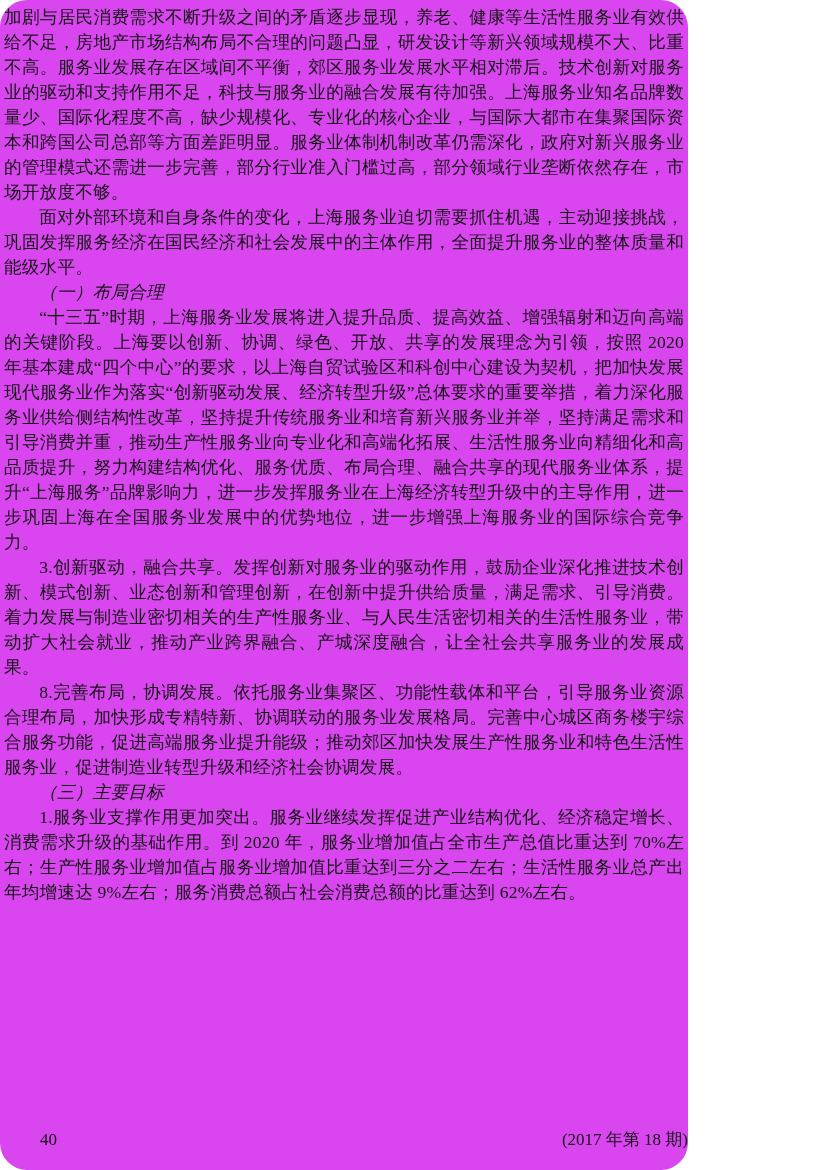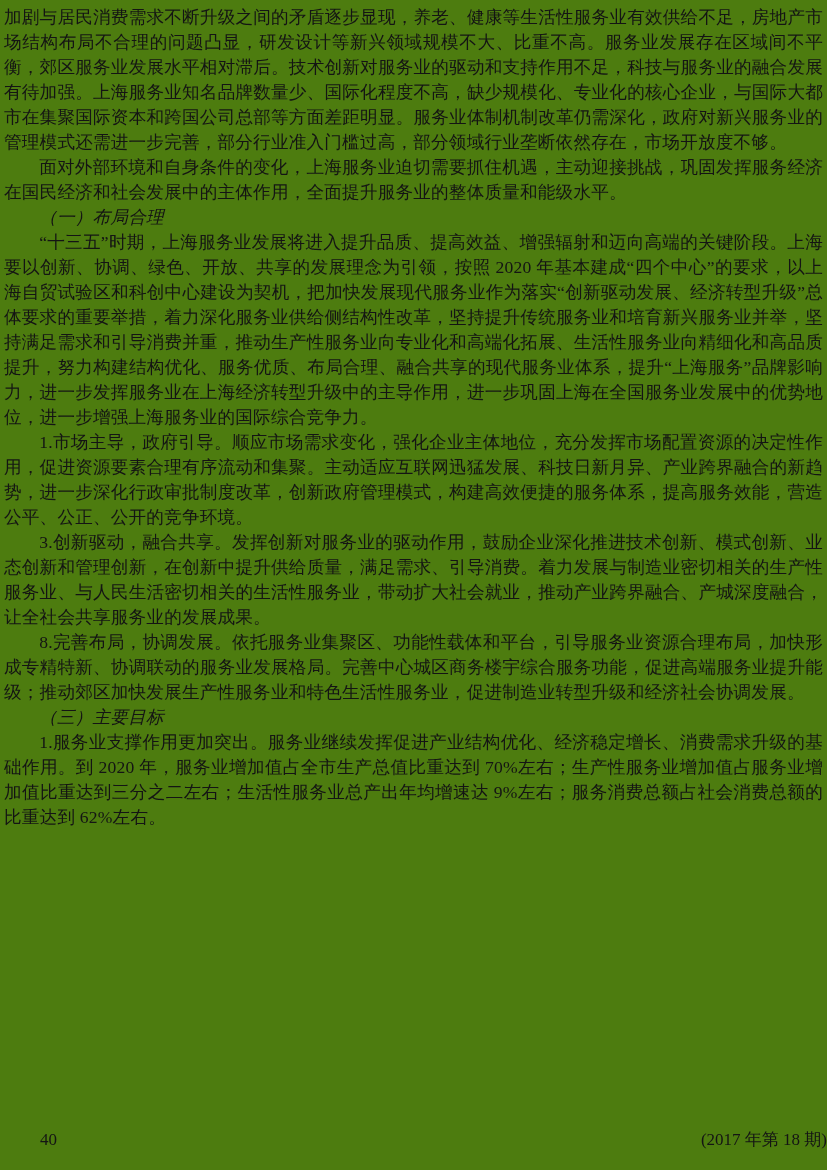--- a/index.html
+++ b/index.html
@@ -1,24 +1,25 @@
 <!DOCTYPE html>
 <html><head>
 <meta charset="utf-8">
 <style>
   * { box-sizing: border-box; }
   html, body { margin: 0; padding: 0; background: #ffffff; }
   .page {
     position: relative;
-    width: 827px;
+    width: 688px;
     height: 1170px;
-    background: #4d7c0f;
+    background: #d946ef;
     overflow: hidden;
     font-family: "Liberation Serif", "DejaVu Serif", serif;
     color: #141414;
+    border-radius: 27px;
   }
   .content {
     position: absolute;
     top: 5px;
     left: 4px;
     right: 4px;
     text-align: justify;
     font-size: 17.6px;
     line-height: 25px;
     letter-spacing: 0.2px;
@@ -54,21 +55,20 @@
 </style>
 </head>
 <body>
 
 <div class="page">
   <div class="content">
     <p class="no-indent">加剧与居民消费需求不断升级之间的矛盾逐步显现，养老、健康等生活性服务业有效供给不足，房地产市场结构布局不合理的问题凸显，研发设计等新兴领域规模不大、比重不高。服务业发展存在区域间不平衡，郊区服务业发展水平相对滞后。技术创新对服务业的驱动和支持作用不足，科技与服务业的融合发展有待加强。上海服务业知名品牌数量少、国际化程度不高，缺少规模化、专业化的核心企业，与国际大都市在集聚国际资本和跨国公司总部等方面差距明显。服务业体制机制改革仍需深化，政府对新兴服务业的管理模式还需进一步完善，部分行业准入门槛过高，部分领域行业垄断依然存在，市场开放度不够。</p>
     <p>面对外部环境和自身条件的变化，上海服务业迫切需要抓住机遇，主动迎接挑战，巩固发挥服务经济在国民经济和社会发展中的主体作用，全面提升服务业的整体质量和能级水平。</p>
     <p class="heading-kaiti">（一）布局合理</p>
     <p>“十三五”时期，上海服务业发展将进入提升品质、提高效益、增强辐射和迈向高端的关键阶段。上海要以创新、协调、绿色、开放、共享的发展理念为引领，按照 2020 年基本建成“四个中心”的要求，以上海自贸试验区和科创中心建设为契机，把加快发展现代服务业作为落实“创新驱动发展、经济转型升级”总体要求的重要举措，着力深化服务业供给侧结构性改革，坚持提升传统服务业和培育新兴服务业并举，坚持满足需求和引导消费并重，推动生产性服务业向专业化和高端化拓展、生活性服务业向精细化和高品质提升，努力构建结构优化、服务优质、布局合理、融合共享的现代服务业体系，提升“上海服务”品牌影响力，进一步发挥服务业在上海经济转型升级中的主导作用，进一步巩固上海在全国服务业发展中的优势地位，进一步增强上海服务业的国际综合竞争力。</p>
-    <p>1.市场主导，政府引导。顺应市场需求变化，强化企业主体地位，充分发挥市场配置资源的决定性作用，促进资源要素合理有序流动和集聚。主动适应互联网迅猛发展、科技日新月异、产业跨界融合的新趋势，进一步深化行政审批制度改革，创新政府管理模式，构建高效便捷的服务体系，提高服务效能，营造公平、公正、公开的竞争环境。</p>
     <p>3.创新驱动，融合共享。发挥创新对服务业的驱动作用，鼓励企业深化推进技术创新、模式创新、业态创新和管理创新，在创新中提升供给质量，满足需求、引导消费。着力发展与制造业密切相关的生产性服务业、与人民生活密切相关的生活性服务业，带动扩大社会就业，推动产业跨界融合、产城深度融合，让全社会共享服务业的发展成果。</p>
     <p>8.完善布局，协调发展。依托服务业集聚区、功能性载体和平台，引导服务业资源合理布局，加快形成专精特新、协调联动的服务业发展格局。完善中心城区商务楼宇综合服务功能，促进高端服务业提升能级；推动郊区加快发展生产性服务业和特色生活性服务业，促进制造业转型升级和经济社会协调发展。</p>
     <p class="heading-kaiti">（三）主要目标</p>
     <p>1.服务业支撑作用更加突出。服务业继续发挥促进产业结构优化、经济稳定增长、消费需求升级的基础作用。到 2020 年，服务业增加值占全市生产总值比重达到 70%左右；生产性服务业增加值占服务业增加值比重达到三分之二左右；生活性服务业总产出年均增速达 9%左右；服务消费总额占社会消费总额的比重达到 62%左右。</p>
   </div>
   <div class="footer">
     <span class="page-number">40</span>
     <span class="issue-label">(2017 年第 18 期)</span>
   </div>
 </div>

